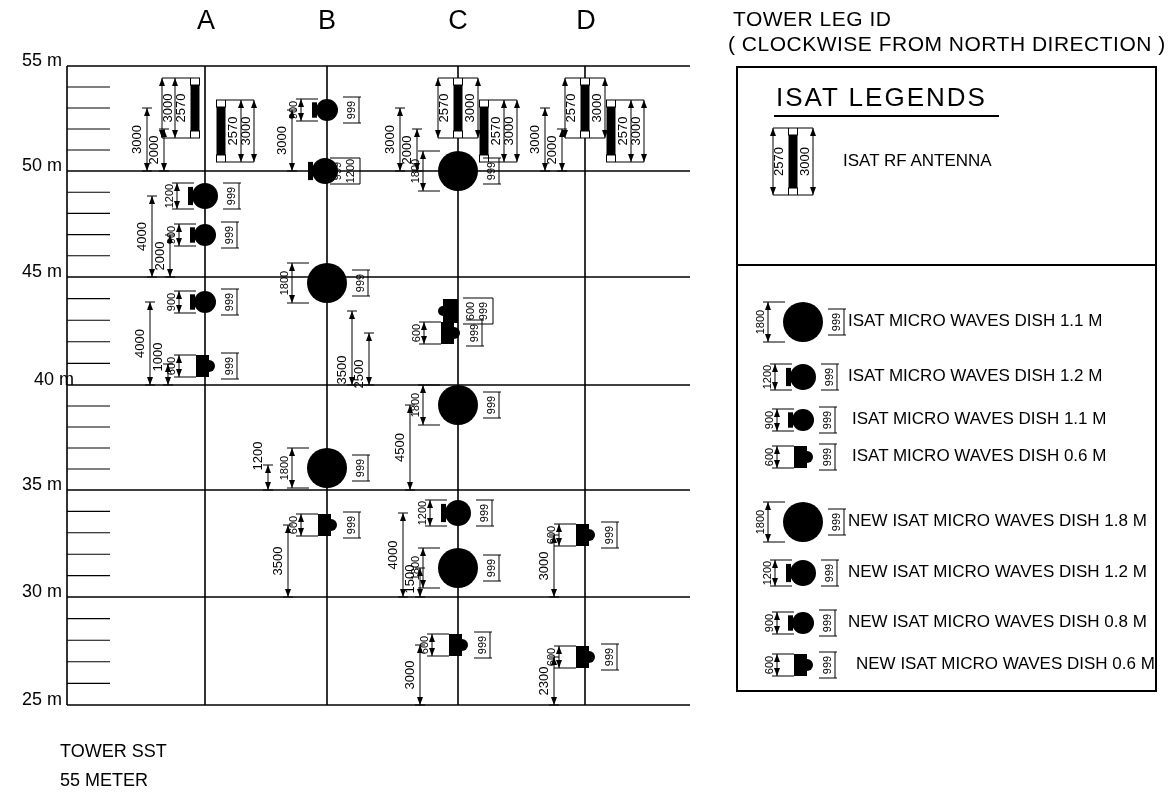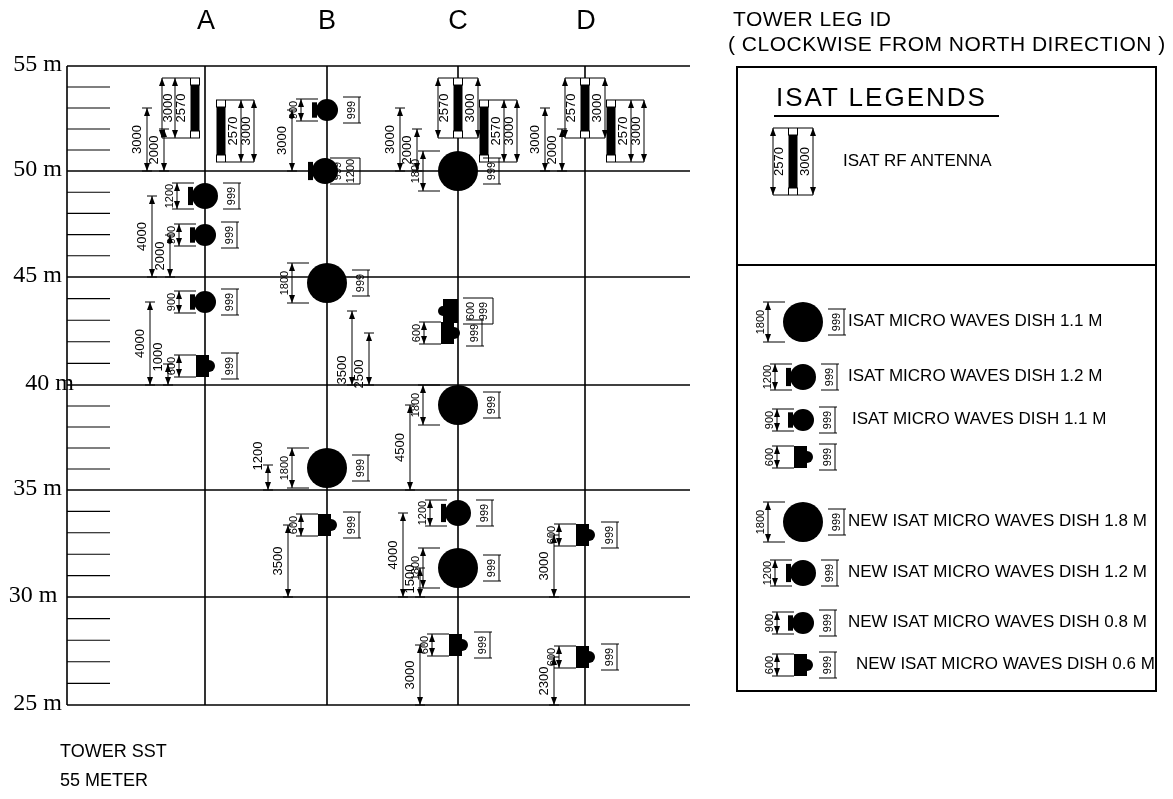--- a/index.html
+++ b/index.html
@@ -1,20 +1,20 @@
 <!DOCTYPE html>
 <html><head>
 <meta charset="utf-8">
 <style>
   html,body{margin:0;padding:0;background:#ffffff;}
   .stage{position:relative;width:1173px;height:799px;background:#ffffff;overflow:hidden;
          font-family:"Liberation Sans", sans-serif;color:#000;}
   .txt{position:absolute;white-space:nowrap;line-height:1.05;}
   .hdr{font-size:27px;}
-  .axis-lab{font-size:24px;width:58px;text-align:right;font-family:Liberation Serif, serif;}
+  .axis-lab{font-size:18px;width:58px;text-align:right;}
   .title-line{font-size:21px;letter-spacing:0.5px;}
   .footer-line{font-size:18px;}
   .legend-title{font-size:26px;letter-spacing:2px;border-bottom:2px solid #000;padding:0 12px 4px 2px;}
   .legend-item{font-size:17px;}
   .legend-box{position:absolute;border:2px solid #000;}
   .legend-divider{position:absolute;border-top:2px solid #000;}
   svg{position:absolute;left:0;top:0;}
 </style>
 </head>
 <body>
@@ -691,34 +691,35 @@
   <div class="txt hdr" style="left:196px;top:6px;width:20px;text-align:center;">A</div>
   <div class="txt hdr" style="left:317px;top:6px;width:20px;text-align:center;">B</div>
   <div class="txt hdr" style="left:448px;top:6px;width:20px;text-align:center;">C</div>
   <div class="txt hdr" style="left:576px;top:6px;width:20px;text-align:center;">D</div>
 
   <div class="txt axis-lab" style="left:4px;top:51px;">55 m</div>
   <div class="txt axis-lab" style="left:4px;top:156px;">50 m</div>
   <div class="txt axis-lab" style="left:4px;top:262px;">45 m</div>
   <div class="txt axis-lab" style="left:4px;top:370px;margin-left:12px;">40 m</div>
   <div class="txt axis-lab" style="left:4px;top:475px;">35 m</div>
-  <div class="txt axis-lab" style="left:4px;top:582px;text-align:center;">30 m</div>
+  <div class="txt axis-lab" style="left:4px;top:582px;">30 m</div>
   <div class="txt axis-lab" style="left:4px;top:690px;">25 m</div>
 
   <div class="txt title-line" style="left:733px;top:8px;">TOWER LEG ID</div>
   <div class="txt title-line" style="left:728px;top:33px;">(  CLOCKWISE FROM NORTH DIRECTION )</div>
 
   <div class="legend-box" style="left:736px;top:66px;width:417px;height:622px;"></div>
   <div class="legend-divider" style="left:736px;top:264px;width:421px;height:0;"></div>
   <div class="txt legend-title" style="left:774px;top:84px;">ISAT LEGENDS</div>
   <div class="txt legend-item" style="left:843px;top:152px;">ISAT RF ANTENNA</div>
 
   <div class="txt legend-item" style="left:848px;top:312px;">ISAT MICRO WAVES DISH 1.1 M</div>
   <div class="txt legend-item" style="left:848px;top:367px;">ISAT MICRO WAVES DISH 1.2 M</div>
   <div class="txt legend-item" style="left:852px;top:410px;">ISAT MICRO WAVES DISH 1.1 M</div>
+  <div class="txt legend-item" style="left:852px;top:447px;">ISAT MICRO WAVES DISH 0.6 M</div>
   <div class="txt legend-item" style="left:848px;top:512px;">NEW ISAT MICRO WAVES DISH 1.8 M</div>
   <div class="txt legend-item" style="left:848px;top:563px;">NEW ISAT MICRO WAVES DISH 1.2 M</div>
   <div class="txt legend-item" style="left:848px;top:613px;">NEW ISAT MICRO WAVES DISH 0.8 M</div>
   <div class="txt legend-item" style="left:848px;top:655px;margin-left:8px;">NEW ISAT MICRO WAVES DISH 0.6 M</div>
 
   <div class="txt footer-line" style="left:60px;top:742px;">TOWER SST</div>
   <div class="txt footer-line" style="left:60px;top:771px;">55 METER</div>
 </div>
 
 </body></html>

